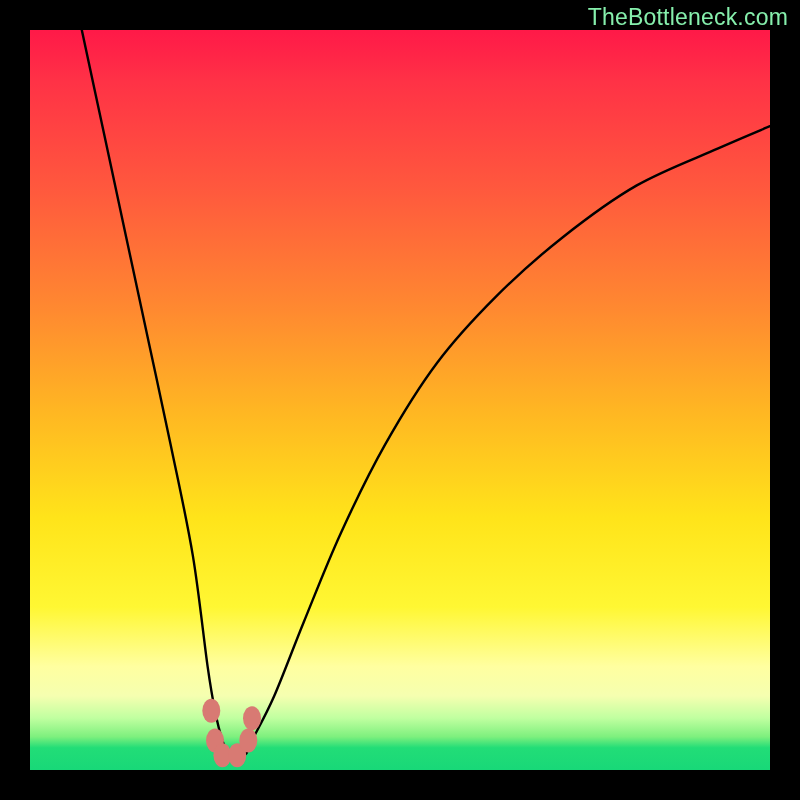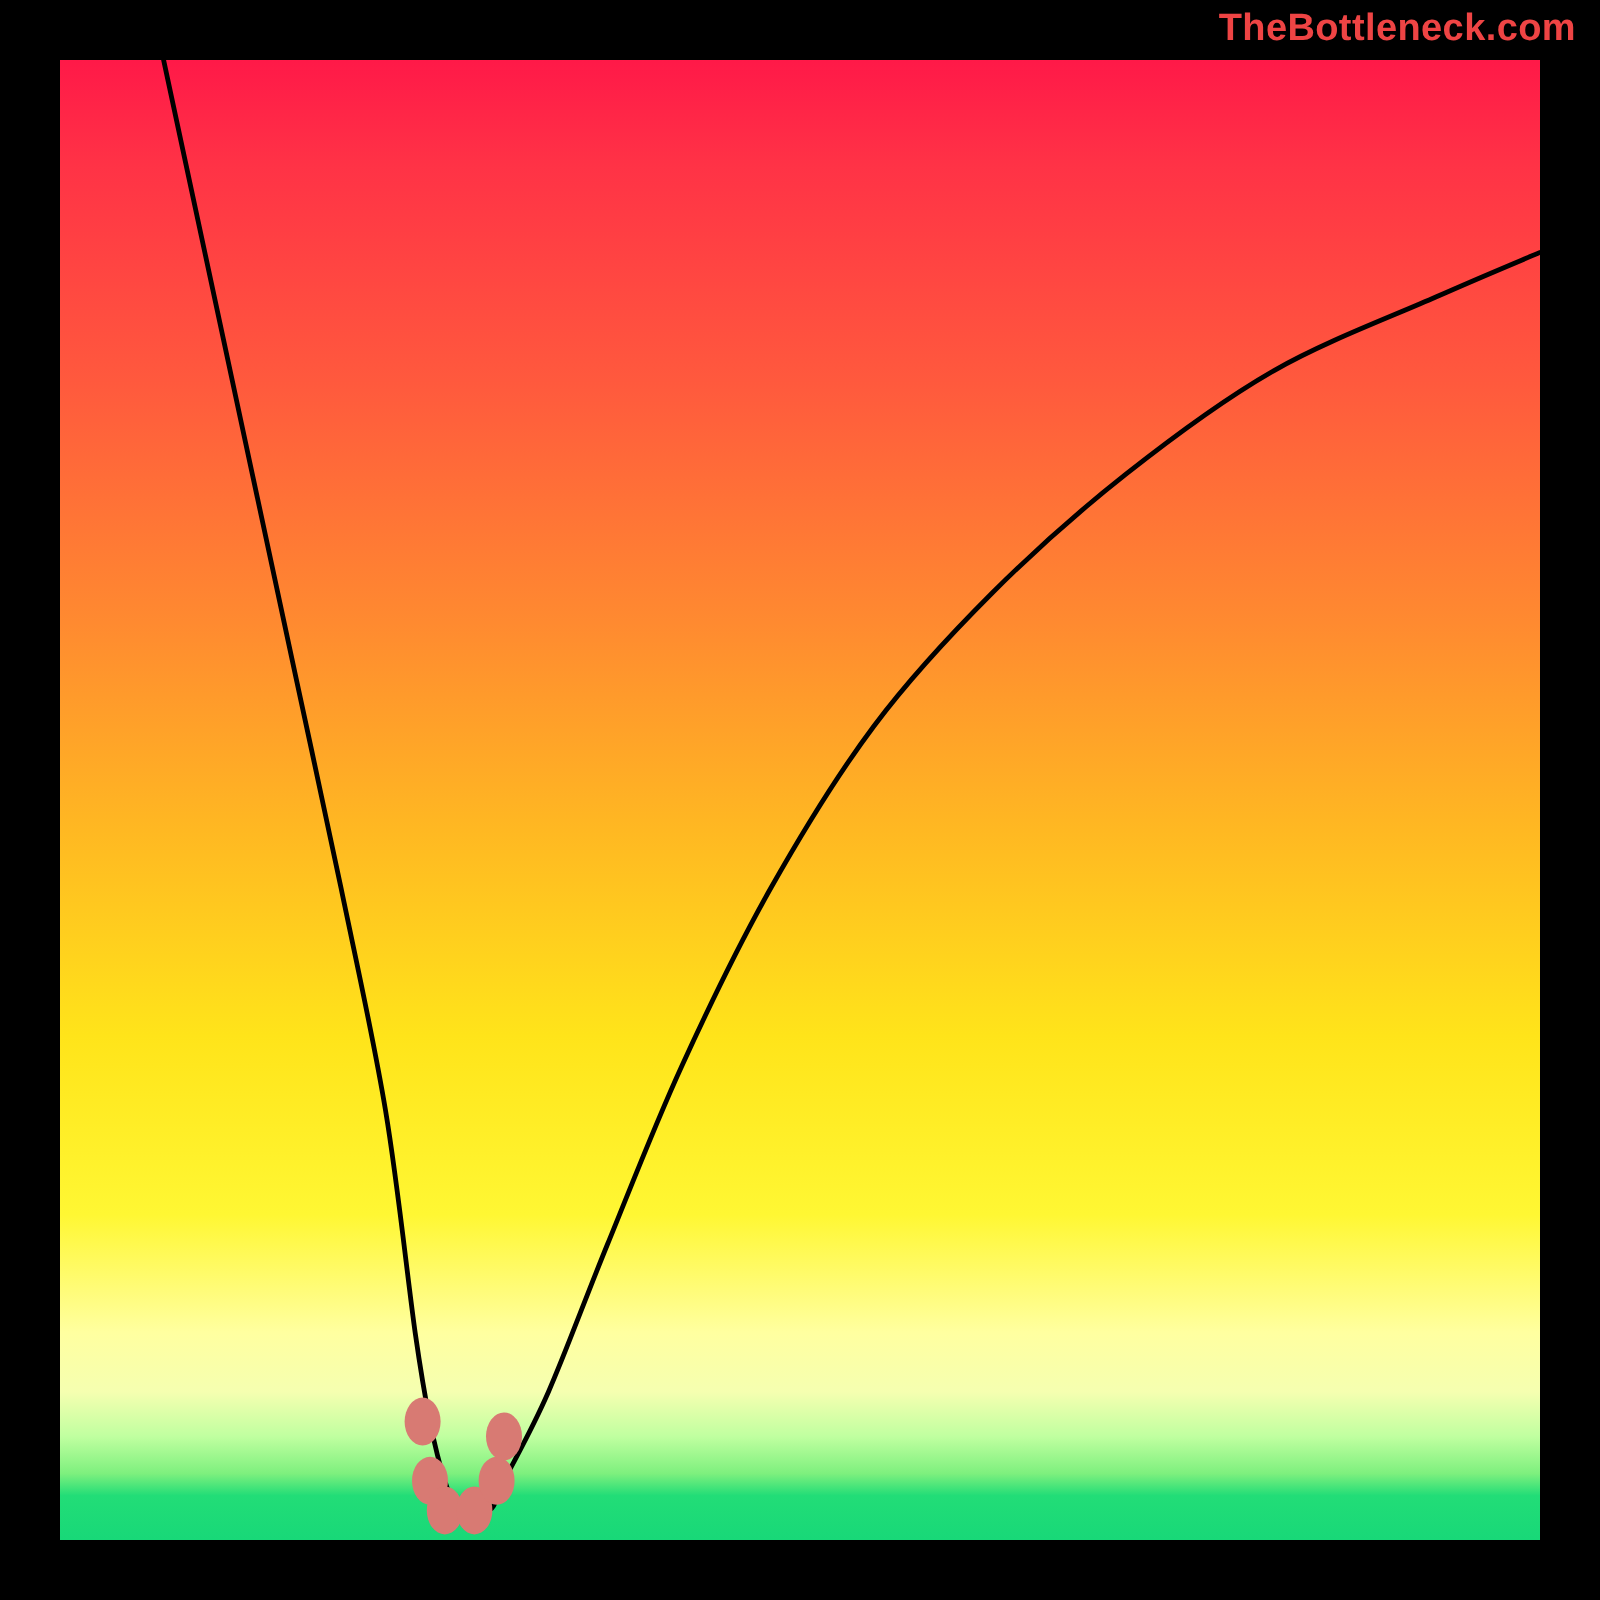--- a/index.html
+++ b/index.html
@@ -40,24 +40,24 @@
       #c0ffa0 93%,
       #7ef07e 95.5%,
       #22dd77 97%,
       #18d878 100%
     );
   }
   .watermark {
     position: absolute;
     top: 4px;
     right: 12px;
-    color: #ef4444;
-    font-size: 19px;
+    color: #86efac;
+    font-size: 23px;
     letter-spacing: 0.2px;
-    font-weight: 700;
+    font-weight: 400;
     user-select: none;
   }
   svg.curve {
     position: absolute;
     left: 0;
     top: 0;
     width: 740px;
     height: 740px;
     overflow: visible;
   }

